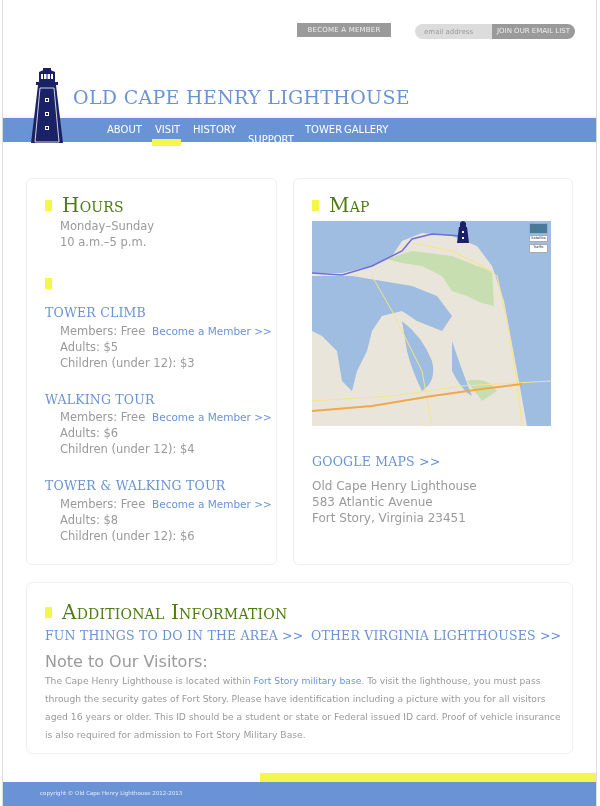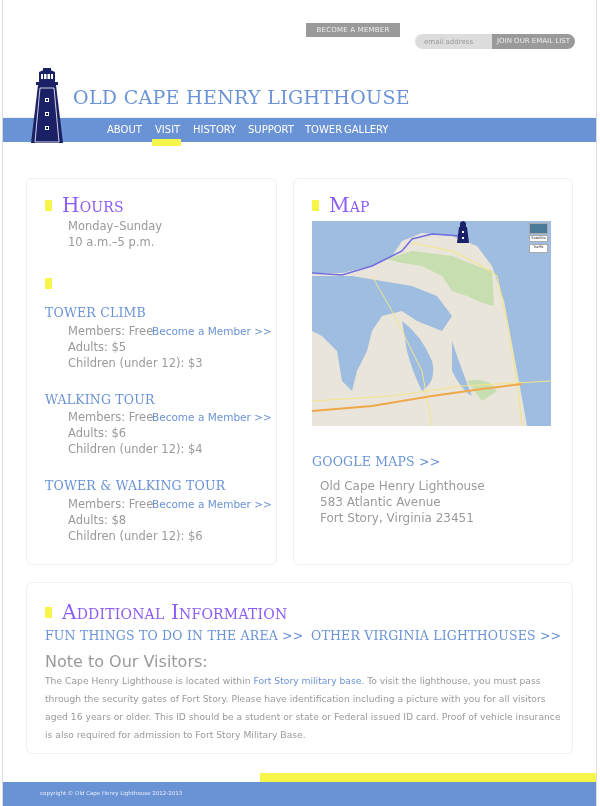--- a/index.html
+++ b/index.html
@@ -1,42 +1,42 @@
 <!DOCTYPE html>
 <html><head>
 <meta charset="utf-8">
 <style>
   * { box-sizing: border-box; margin: 0; padding: 0; }
   html, body { width: 600px; height: 806px; background: #ffffff; overflow: hidden; }
   body { font-family: "DejaVu Sans", sans-serif; color: #999; position: relative; }
   .frame { position: absolute; left: 2px; top: 0; width: 595px; height: 806px; border-left: 1px solid #ddd; border-right: 1px solid #ddd; }
 
   
-  .member-btn { position: absolute; left: 306px; top: 23px; width: 94px; height: 14px; background: #9a9a9a; color: #eee; font-size: 7px; text-align: center; line-height: 14px; letter-spacing: 0.2px; }
-  .email-wrap { position: absolute; left: 415px; top: 34px; width: 160px; height: 15px; border-radius: 8px; overflow: hidden; display: flex; }
+  .member-btn { position: absolute; left: 297px; top: 23px; width: 94px; height: 14px; background: #9a9a9a; color: #eee; font-size: 7px; text-align: center; line-height: 14px; letter-spacing: 0.2px; }
+  .email-wrap { position: absolute; left: 415px; top: 24px; width: 160px; height: 15px; border-radius: 8px; overflow: hidden; display: flex; }
   .email-input { width: 77px; height: 15px; border: none; background: #dcdcdc; color: #9a9a9a; font-size: 7px; padding-left: 9px; font-family: "DejaVu Sans", sans-serif; outline: none; }
   .email-input::placeholder { color: #9a9a9a; }
   .email-btn { flex: 1; background: #9a9a9a; color: #eee; font-size: 7px; line-height: 15px; text-align: center; }
 
   
   .logo { position: absolute; left: 30px; top: 68px; width: 34px; height: 75px; }
   .site-title { position: absolute; left: 73px; top: 86px; font-family: "DejaVu Serif", serif; font-size: 19px; color: #6a93d6; letter-spacing: 0.3px; font-weight: normal; }
   .navbar { position: absolute; left: 3px; top: 118px; width: 593px; height: 24px; background: #6a93d6; box-shadow: 0 -1px 2px rgba(0,0,0,0.08); }
   .nav-item { position: absolute; top: 0; height: 32px; line-height: 24px; color: #fff; font-size: 10px; }
   .nav-underline { position: absolute; left: 152px; top: 139px; width: 29px; height: 7px; background: #f5f54a; }
 
   
   .card { position: absolute; border: 1px solid #efefef; border-radius: 6px; background: #fff; }
   .sec-head { position: absolute; display: flex; align-items: center; }
   .sec-marker { width: 7px; height: 11px; background: #f5f54a; margin-right: 10px; }
-  .sec-title { font-family: "DejaVu Serif", serif; font-size: 20px; color: #8b5cf6; font-variant: small-caps; letter-spacing: 0.2px; }
+  .sec-title { font-family: "DejaVu Serif", serif; font-size: 20px; color: #4d7c0f; font-variant: small-caps; letter-spacing: 0.2px; }
   .body-text { position: absolute; font-size: 11.5px; color: #9a9a9a; line-height: 16px; }
   .sub-title { position: absolute; font-family: "DejaVu Serif", serif; font-size: 12.5px; color: #6a93d6; font-variant: small-caps; letter-spacing: 0.2px; }
   .link { color: #6a93d6; font-size: 10.5px; }
-  .price-row { display: block; white-space: nowrap; margin-left: 8px; }
+  .price-row { display: block; white-space: nowrap; }
   .inline-link { position: absolute; color: #6a93d6; font-size: 10.5px; white-space: nowrap; }
 
   .map { position: absolute; left: 312px; top: 221px; width: 239px; height: 205px; background: #e9e4d8; overflow: hidden; }
   .map-ctrl { position: absolute; background: #fff; border: 1px solid #aaa; font-size: 3.5px; color: #333; text-align: center; }
 
   .footer-yellow { position: absolute; left: 260px; top: 773px; width: 336px; height: 9px; background: #f5f54a; }
   .footer { position: absolute; left: 3px; top: 782px; width: 593px; height: 24px; background: #6a93d6; }
   .footer-text { position: absolute; left: 40px; top: 790px; font-size: 5.5px; color: #e8eefa; }
 </style>
 </head>
@@ -66,21 +66,21 @@
   <rect x="15" y="44" width="4" height="4" fill="#fff"></rect>
   <rect x="16" y="45" width="2" height="2" fill="#1b2166"></rect>
   <rect x="15" y="58" width="4" height="4" fill="#fff"></rect>
   <rect x="16" y="59" width="2" height="2" fill="#1b2166"></rect>
 </svg>
 <div class="site-title">OLD CAPE HENRY LIGHTHOUSE</div>
 
 <div class="nav-item" style="left:107px;top:118px;">ABOUT</div>
 <div class="nav-item" style="left:155px;top:118px;">VISIT</div>
 <div class="nav-item" style="left:193px;top:118px;">HISTORY</div>
-<div class="nav-item" style="left:248px;top:118px;">SUPPORT</div>
+<div class="nav-item" style="left:248px;top:128px;">SUPPORT</div>
 <div class="nav-item" style="left:305px;top:118px;">TOWER</div>
 <div class="nav-item" style="left:344px;top:118px;">GALLERY</div>
 <div class="nav-underline"></div>
 
 <div class="card" style="left:26px;top:178px;width:251px;height:387px;"></div>
 
 <div class="sec-head" style="left:45px;top:193px;">
   <div class="sec-marker"></div>
   <div class="sec-title">Hours</div>
 </div>

